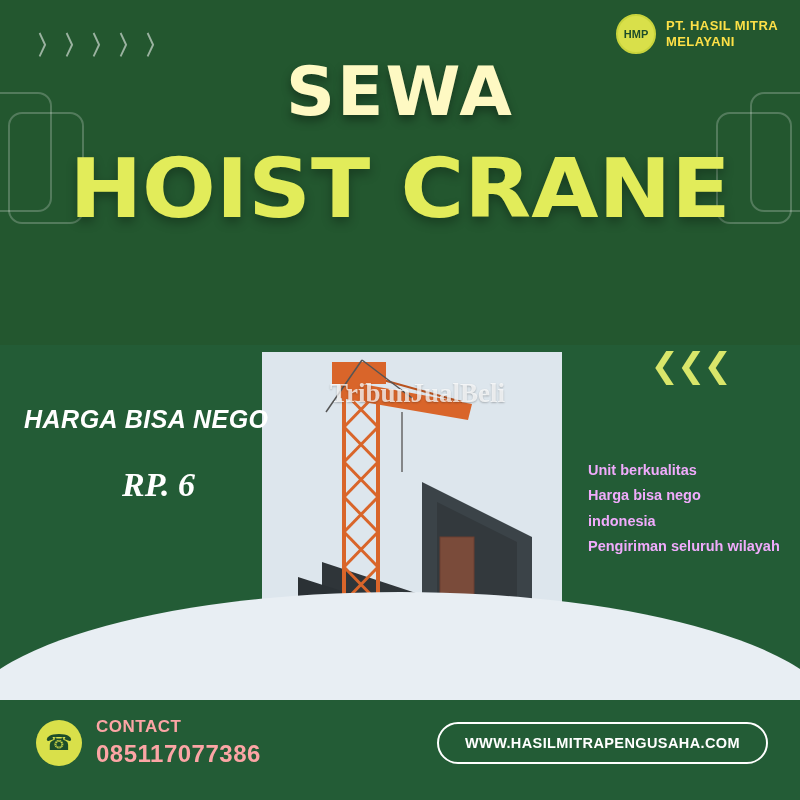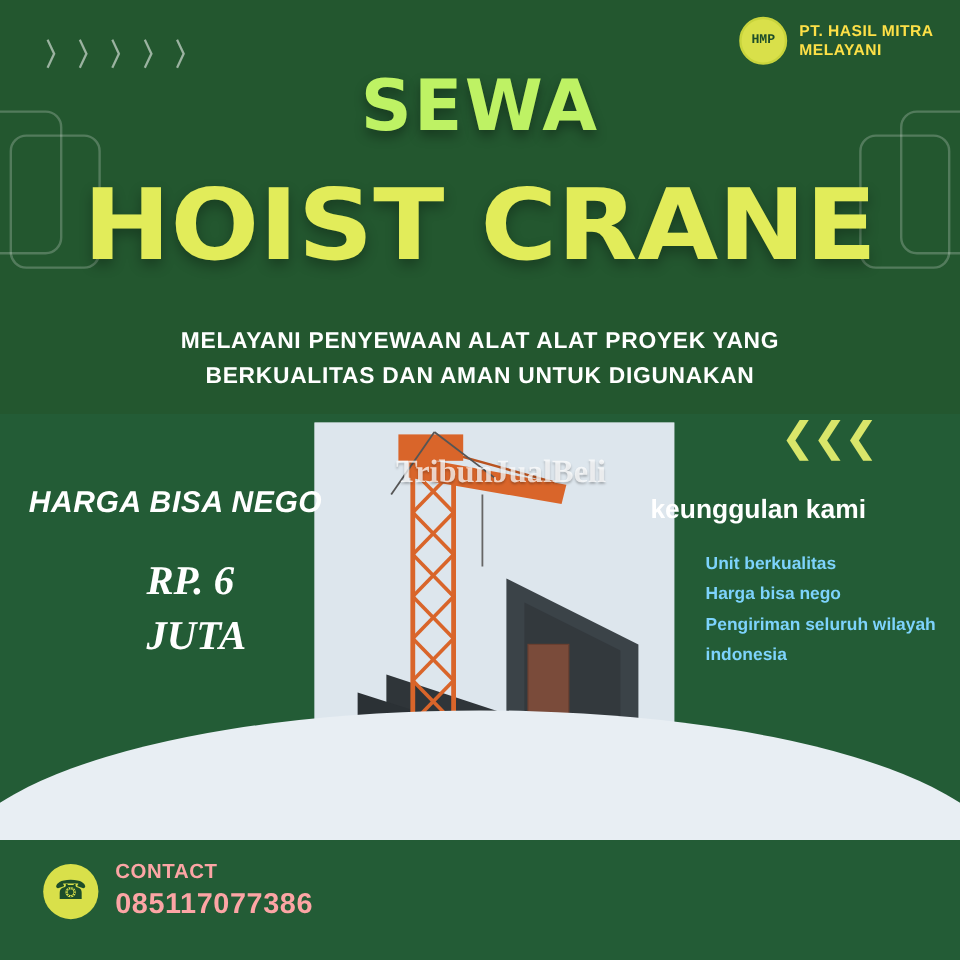--- a/index.html
+++ b/index.html
@@ -61,36 +61,36 @@
   
   .brand {
     position:absolute; right:22px; top:14px;
     display:flex; align-items:center; gap:10px;
   }
   .brand-logo {
     width:40px; height:40px; border-radius:50%;
     background:#d9e04a;
     display:flex; align-items:center; justify-content:center;
     color:#1d4d2a; font-weight:bold; font-size:11px;
-    font-family:Liberation Mono, monospace;
+    font-family:Liberation Sans, sans-serif;
     border:2px solid #c9d43c;
   }
   .brand-text {
     color:#fde047; font-weight:bold; font-size:13px;
     line-height:1.25; letter-spacing:0.4px;
   }
 
   
   .title-sewa {
     position:absolute; left:0; right:0; top:58px;
     text-align:center;
-    color:#bef264;
-    font-family:"DejaVu Sans", sans-serif;
-    font-weight:bold;
-    font-size:59px;
+    color:#fef9c3;
+    font-family:"DejaVu Sans", sans-serif;
+    font-weight:bold;
+    font-size:68px;
     letter-spacing:2px;
     line-height:1;
     text-shadow:0 5px 10px rgba(0,0,0,0.35);
   }
   .title-hoist {
     position:absolute; left:0; right:0; top:148px;
     text-align:center;
     color:#e2ec5a;
     font-family:"DejaVu Sans", sans-serif;
     font-weight:bold;
@@ -130,21 +130,21 @@
 
   
   .adv-title {
     position:absolute; right:48px; top:412px;
     color:#ffffff; font-size:22px; font-weight:bold;
     text-align:left; width:210px;
   }
   .adv-list {
     position:absolute; left:588px; top:458px;
     width:200px;
-    color:#7dd3fc; font-size:14.5px; font-weight:bold;
+    color:#f0abfc; font-size:14.5px; font-weight:bold;
     line-height:1.75;
     list-style:none;
   }
 
   
   .photo {
     position:absolute; left:262px; top:352px;
     width:300px; height:340px;
     background:linear-gradient(#dfe7ee, #c9d6e0);
     overflow:hidden;
@@ -213,24 +213,20 @@
   <div class="brand">
     <div class="brand-logo">HMP</div>
     <div class="brand-text">
       <div>PT. HASIL MITRA</div>
       <div>MELAYANI</div>
     </div>
   </div>
 
   <div class="title-sewa">SEWA</div>
   <div class="title-hoist">HOIST CRANE</div>
-  <div class="subtitle">
-    <div>MELAYANI PENYEWAAN ALAT ALAT PROYEK YANG</div>
-    <div>BERKUALITAS DAN AMAN UNTUK DIGUNAKAN</div>
-  </div>
 
   <div class="photo">
     <svg width="300" height="340" viewBox="0 0 300 340">
       <rect x="0" y="0" width="300" height="340" fill="#dde6ed"></rect>
 
       <polygon points="160,130 270,185 270,340 160,340" fill="#3b4348"></polygon>
       <polygon points="175,150 255,190 255,335 175,335" fill="#33393d"></polygon>
 
       <rect x="178" y="185" width="34" height="150" fill="#7a4b3a"></rect>
       <rect x="178" y="185" width="34" height="150" fill="none" stroke="#6a3f30" stroke-width="1"></rect>
@@ -269,37 +265,36 @@
       <line x1="140" y1="60" x2="140" y2="120" stroke="#666" stroke-width="1.5"></line>
 
       <line x1="56" y1="250" x2="56" y2="330" stroke="#9aa7b0" stroke-width="3"></line>
     </svg>
   </div>
   <div class="watermark">TribunJualBeli</div>
 
   <div class="nego">HARGA BISA NEGO</div>
   <div class="price">
     <div>RP. 6</div>
-    <div>JUTA</div>
   </div>
 
   <div class="chev-right">❮❮❮</div>
-  <div class="adv-title">keunggulan kami</div>
   <ul class="adv-list">
     <li>Unit berkualitas</li>
     <li>Harga bisa nego</li>
+    <li>indonesia</li>
     <li>Pengiriman seluruh wilayah</li>
-    <li>indonesia</li>
   </ul>
 
   <div class="bottom-ellipse"></div>
   <div class="bottom-bar"></div>
 
   <div class="contact">
     <div class="phone-circle">☎</div>
     <div class="contact-text">
       <div class="contact-label">CONTACT</div>
       <div class="contact-number">085117077386</div>
     </div>
   </div>
 
+  <div class="website">WWW.HASILMITRAPENGUSAHA.COM</div>
 
 </div>
 
 </body></html>

